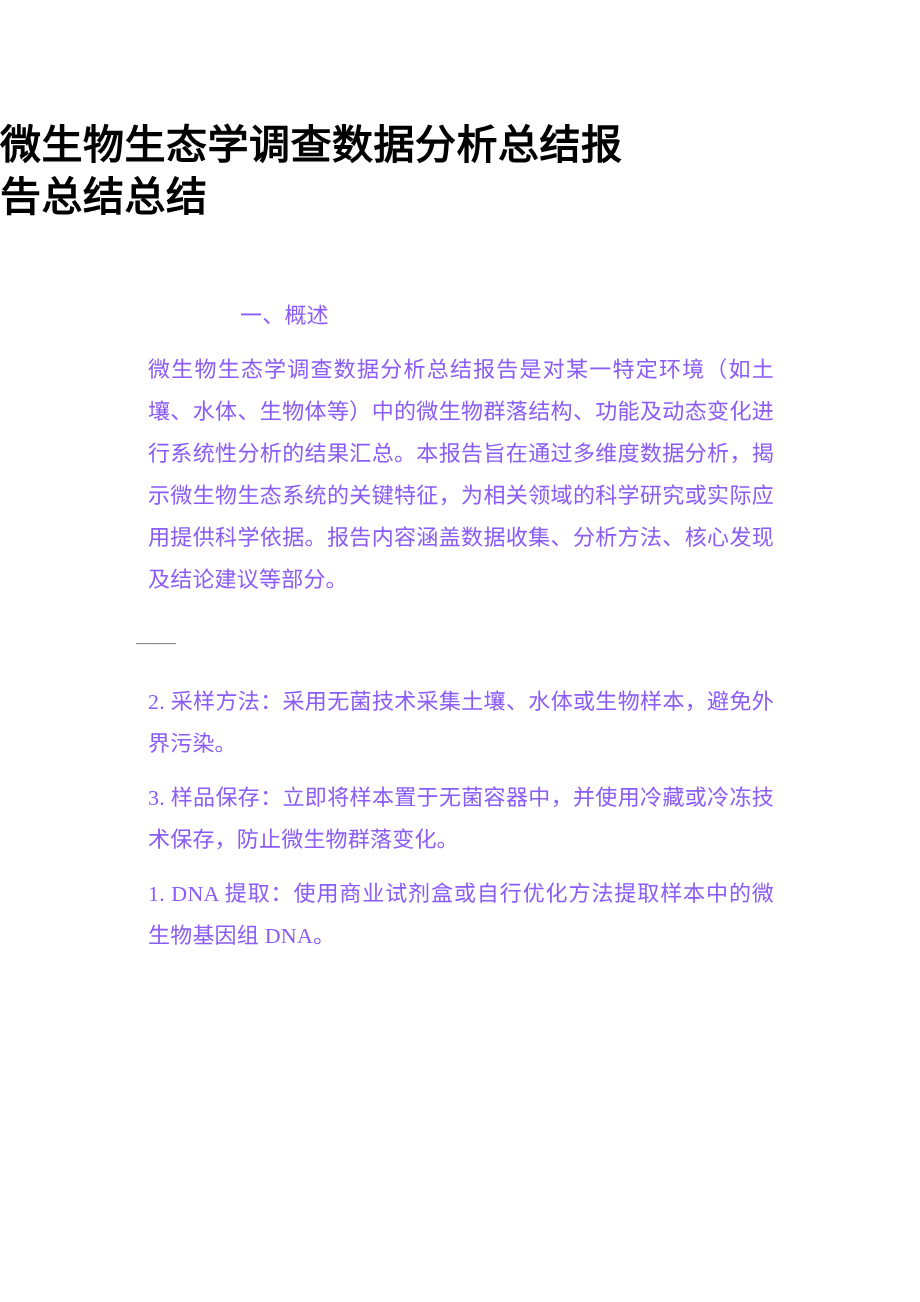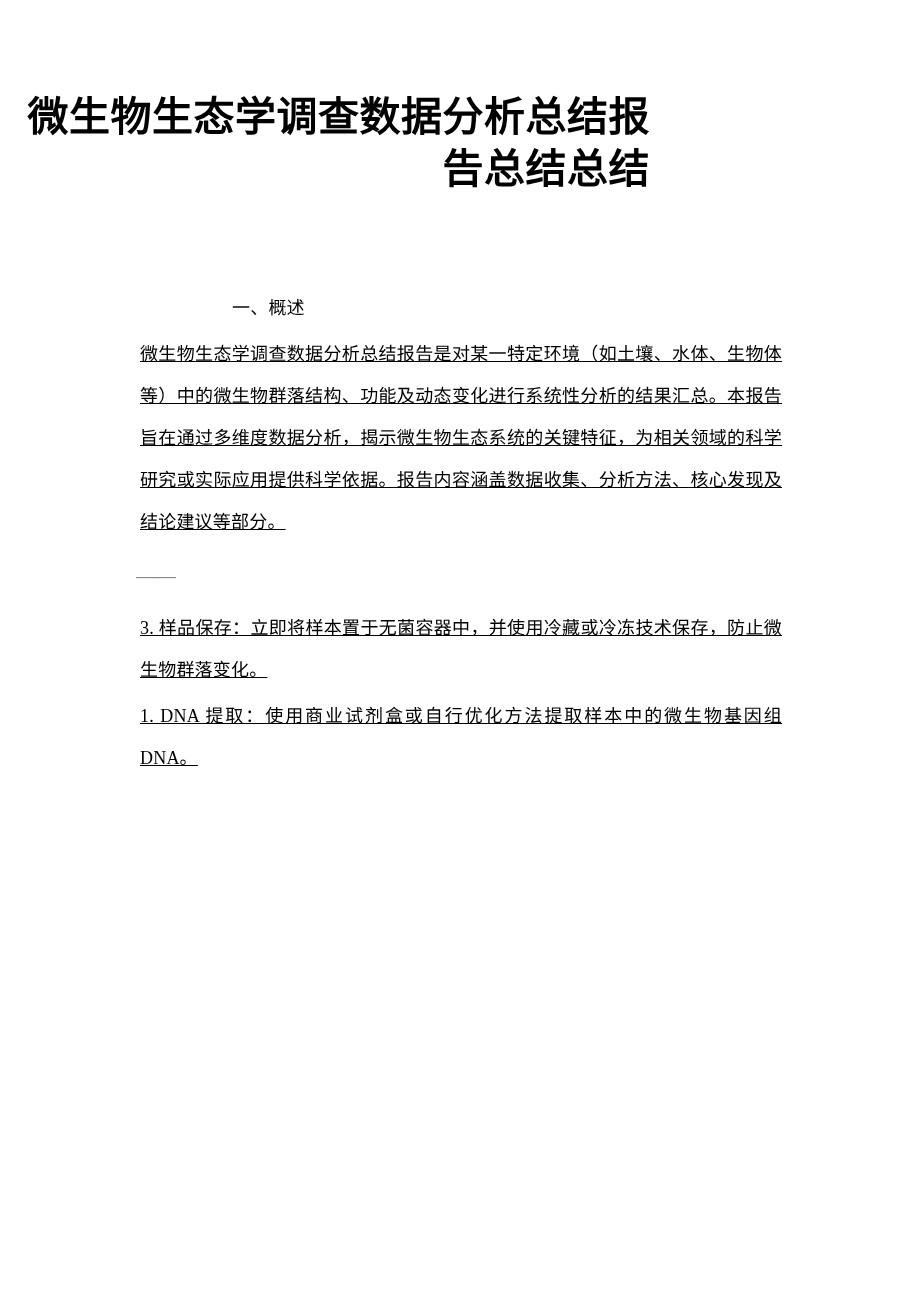--- a/index.html
+++ b/index.html
@@ -27,50 +27,49 @@
   }
 
   
   .doc-title {
     font-family: "Liberation Sans", "DejaVu Sans", sans-serif;
     font-weight: 700;
     font-size: 41px;
     line-height: 52px;
     letter-spacing: 0.5px;
     color: #000000;
-    text-align: right;
+    text-align: left;
     margin: 0;
-    padding-top: 91px;
+    padding-top: 119px;
     width: 650px;
   }
 
   
   .doc-body p,
   .doc-body div.line {
     font-family: "Liberation Serif", "DejaVu Serif", serif;
-    font-size: 18px;
+    font-size: 22px;
     line-height: 42px;
-    color: #000000;
-    margin: 4px;
+    color: #8b5cf6;
+    margin: 12px;
     text-align: justify;
     text-justify: inter-ideograph;
     letter-spacing: 0.2px;
   }
 
   .section-heading {
     padding-left: 92px;
   }
 
   .sub-heading {
     padding-left: 92px;
   }
 
   .para {
     text-indent: 0;
-    text-decoration: underline;
   }
 
   
   .gap-before-overview { height: 48px; }
   .gap-sep-top        { height: 18px; }
   .gap-sep-bottom     { height: 16px; }
 
   
   .separator {
     font-family: "Liberation Serif", "DejaVu Serif", serif;
@@ -102,20 +101,21 @@
     <div class="gap-sep-top"></div>
 
     <div class="separator">———</div>
 
     <div class="gap-sep-bottom"></div>
 
 
 
 
 
+    <p class="para">2. 采样方法：采用无菌技术采集土壤、水体或生物样本，避免外界污染。</p>
 
     <p class="para">3. 样品保存：立即将样本置于无菌容器中，并使用冷藏或冷冻技术保存，防止微生物群落变化。</p>
 
 
     <p class="para">1. DNA 提取：使用商业试剂盒或自行优化方法提取样本中的微生物基因组 DNA。</p>
 
   </div>
 </div>
 
 </body></html>

